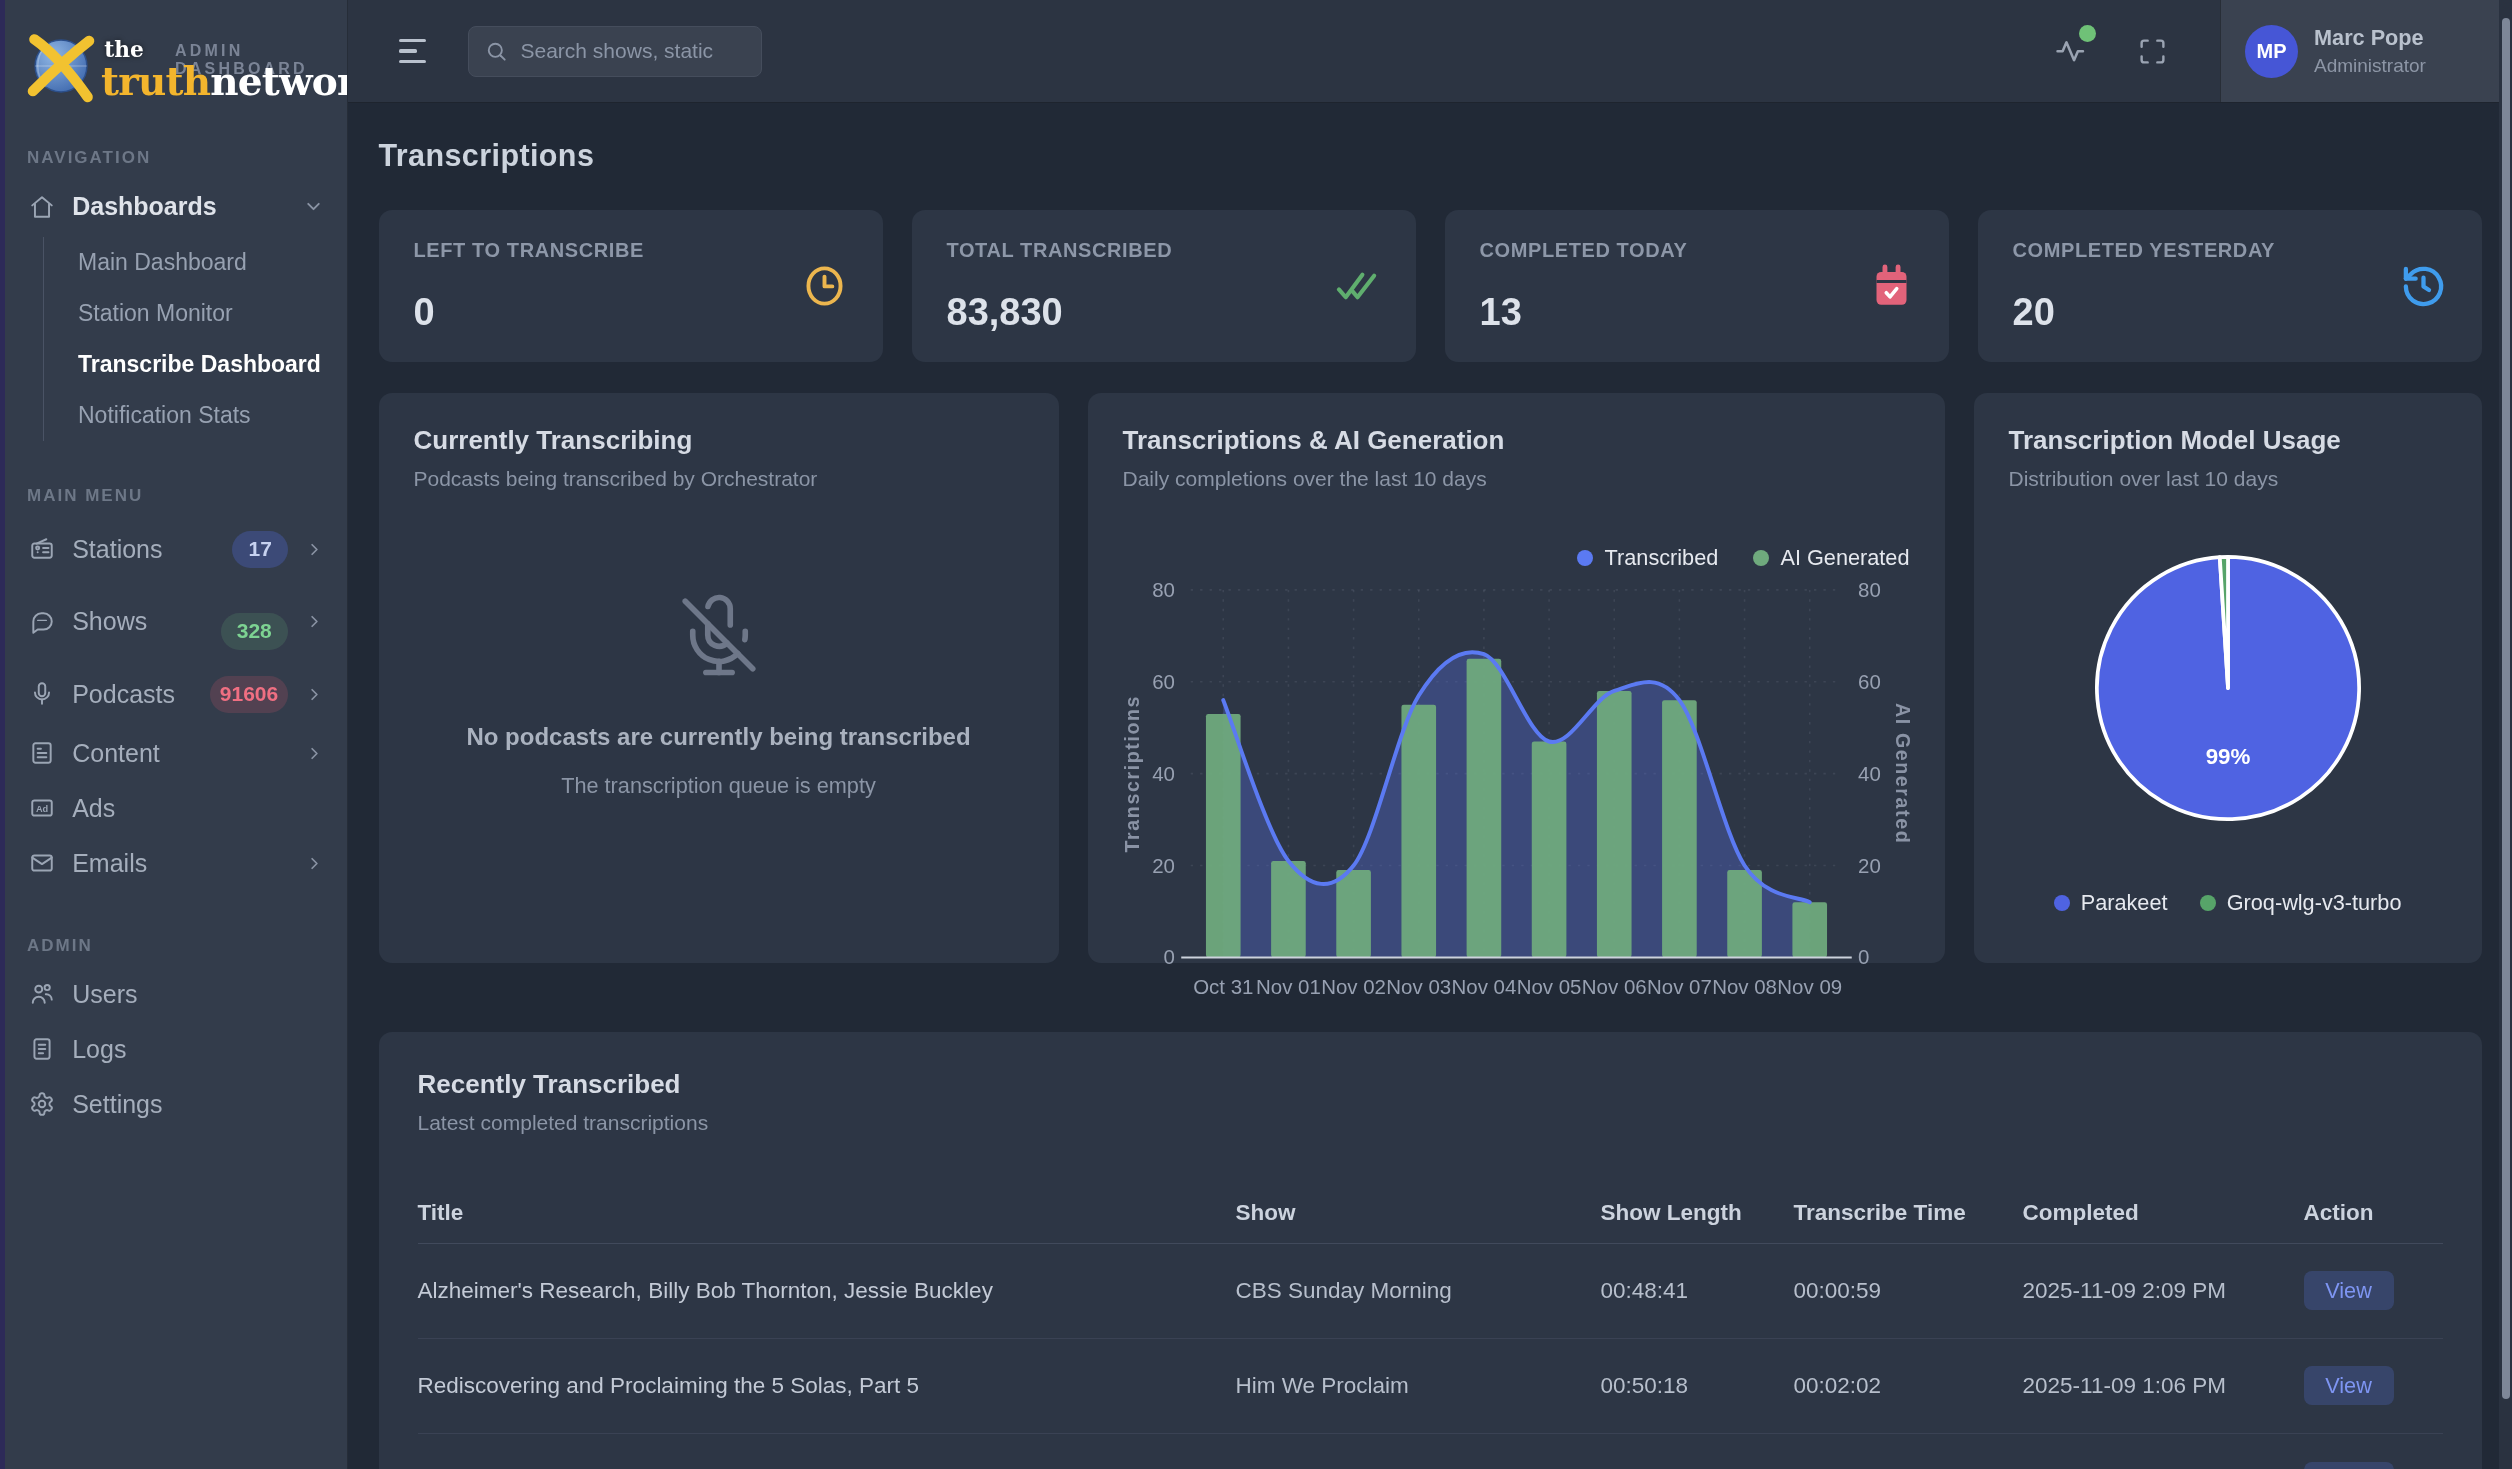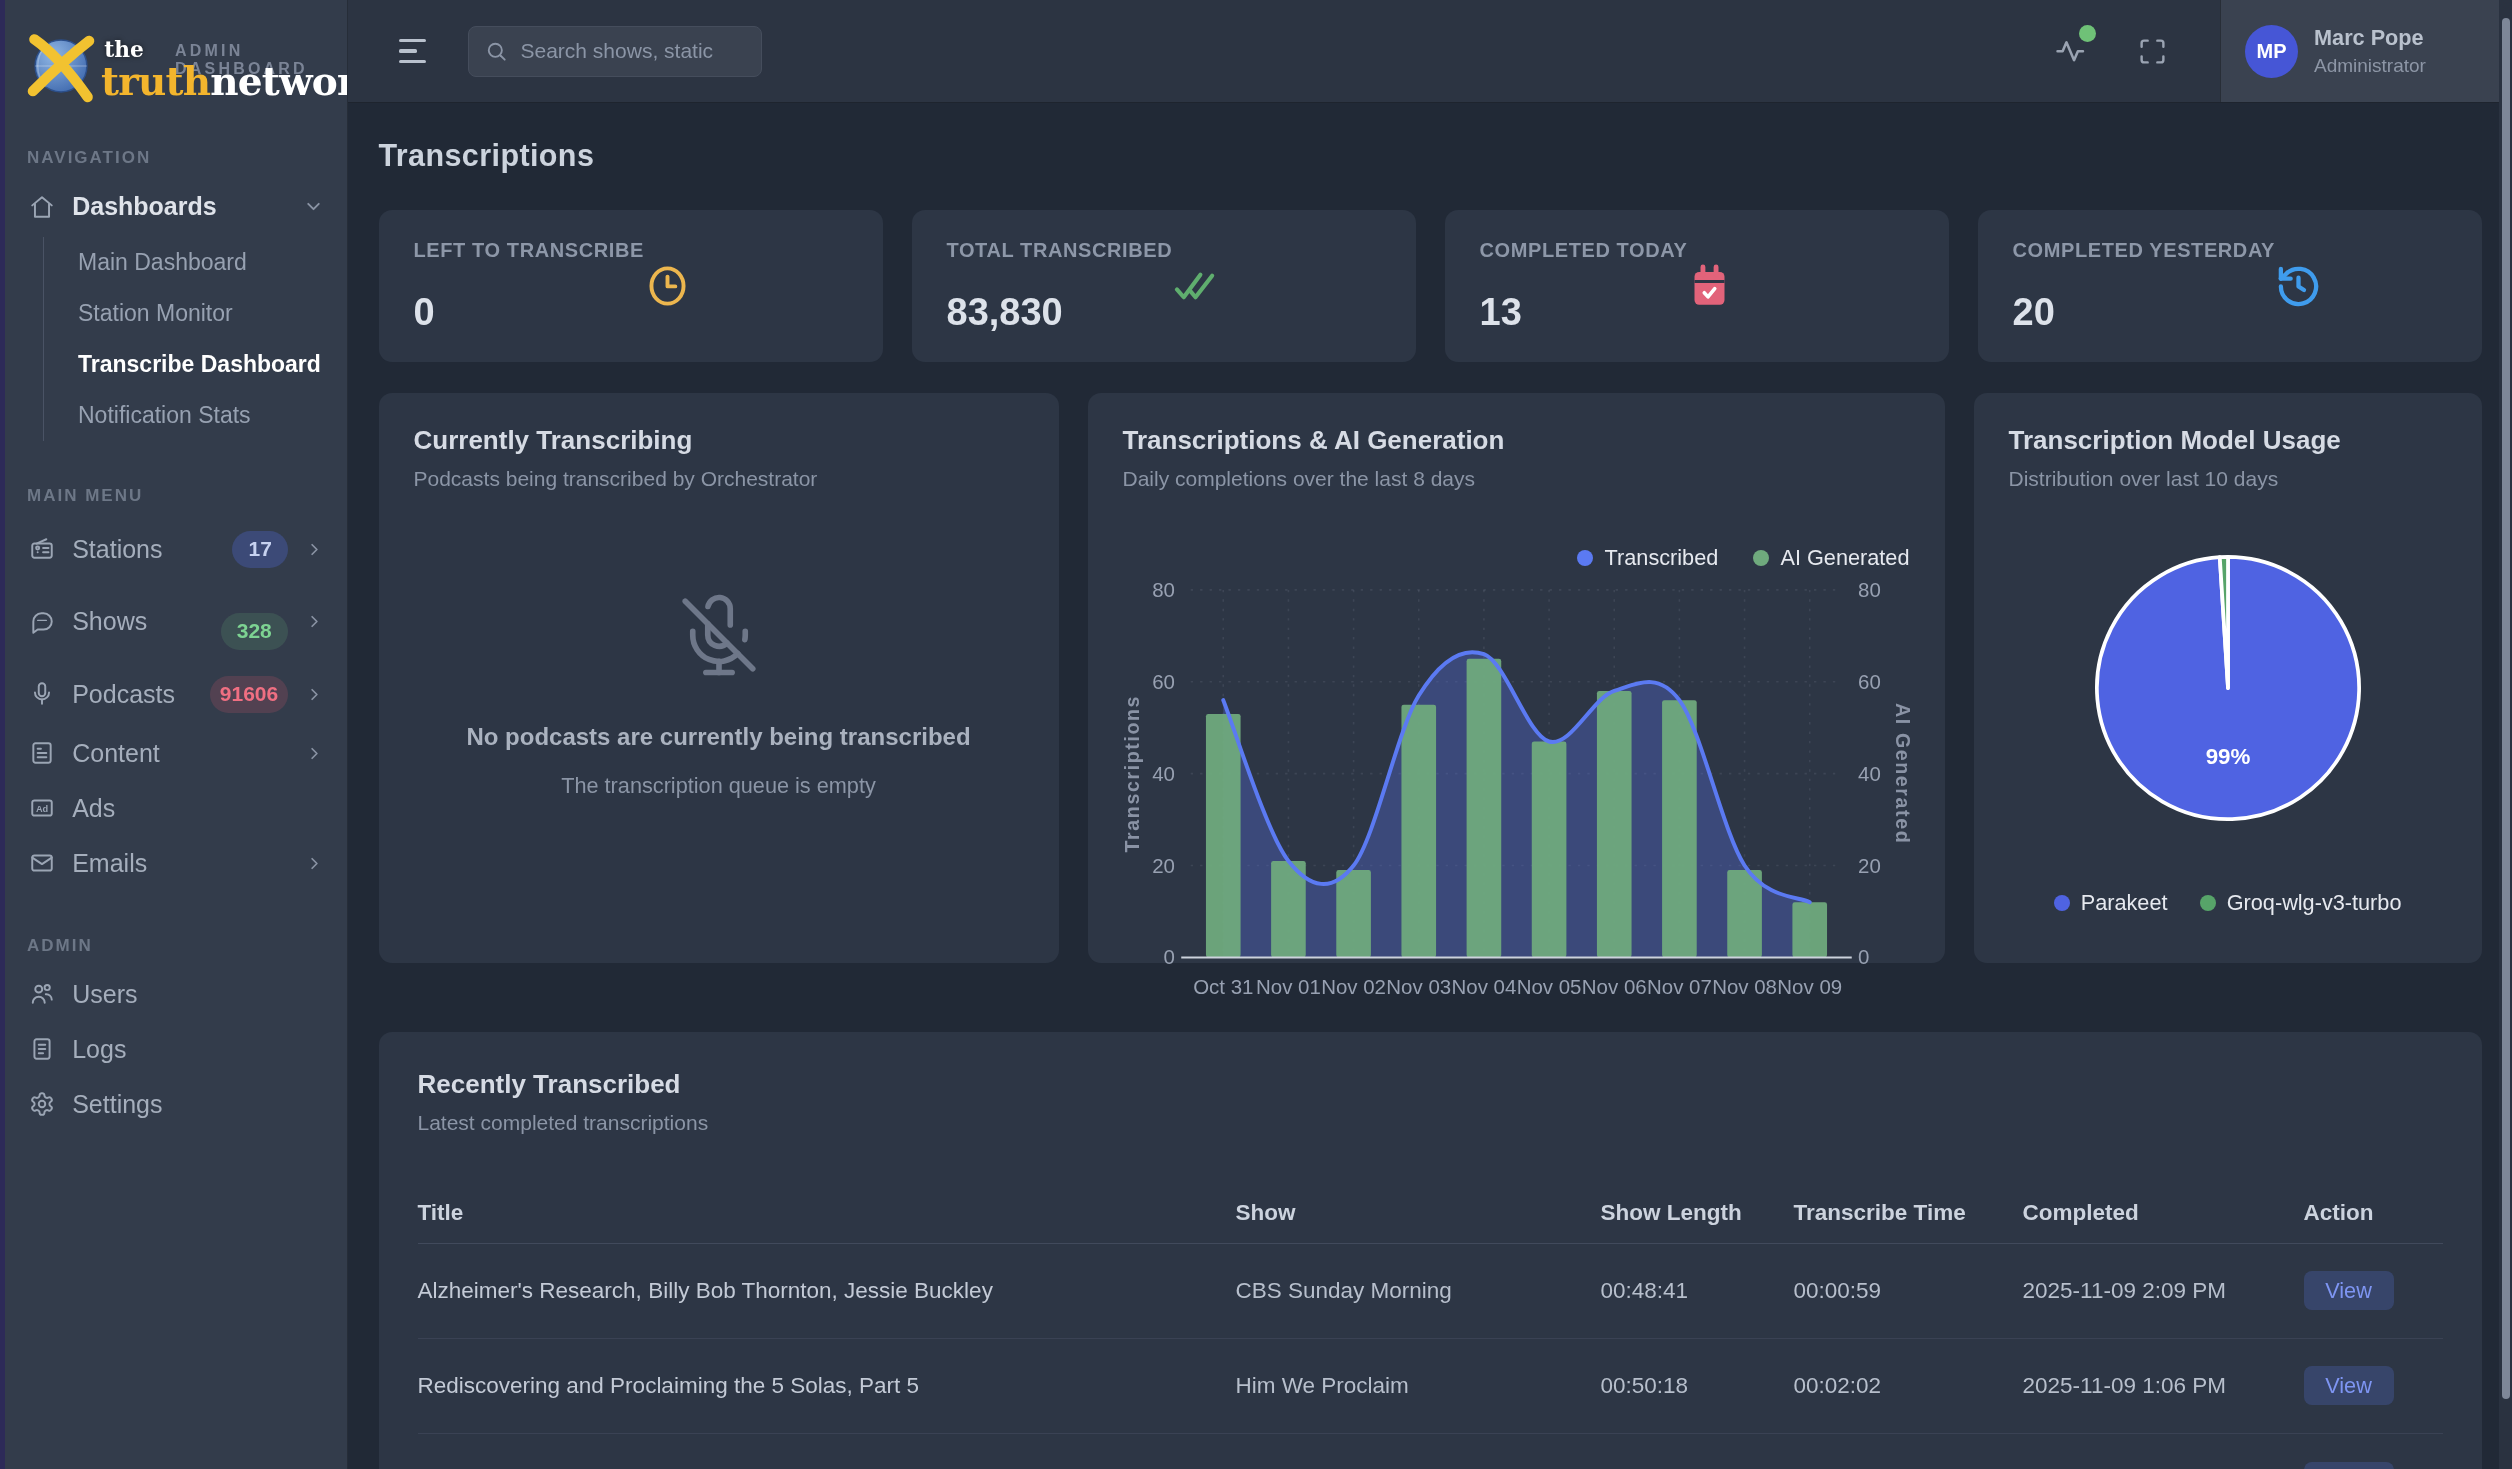--- a/index.html
+++ b/index.html
@@ -75,21 +75,21 @@
     align-items:center;justify-content:center;font-size:20px;font-weight:700;}
   .uname{font-size:21.7px;font-weight:600;color:#b9c1cd;}
   .urole{font-size:19px;color:#8d96a6;margin-top:4.8px;}
 
   .content{flex:1;padding:35px 30.5px 0 30.5px;overflow:hidden;position:relative;}
   .page-title{font-size:30.5px;font-weight:700;color:#ccd3dd;letter-spacing:0.4px;}
 
   
   .stats-row{display:grid;grid-template-columns:repeat(4,1fr);gap:29px;margin-top:37px;}
   .stat-card{height:152px;background:var(--card);border-radius:13px;padding:32px 35px;
-    display:flex;align-items:center;}
+    display:flex;justify-content:space-between;align-items:center;}
   .stat-label{font-size:20px;font-weight:700;letter-spacing:0.6px;color:#8d97a8;}
   .stat-value{font-size:38px;font-weight:700;color:#dde2ea;margin-top:29px;}
   .stat-ico{display:flex;}
 
   
   .mid-row{display:grid;grid-template-columns:680px 857px 1fr;gap:29px;margin-top:30.5px;}
   .panel{background:var(--card);border-radius:13px;padding:32px 35px;height:570px;display:flex;flex-direction:column;}
   .panel-title{font-size:26px;font-weight:700;color:#d6dbe4;}
   .panel-sub{font-size:21px;color:#8b95a6;margin-top:11px;}
   .empty-state{flex:1;display:flex;flex-direction:column;align-items:center;justify-content:center;gap:0;margin-top:-32px;}
@@ -431,21 +431,21 @@
                   <line x1="3" y1="3" x2="21" y2="21"></line>
                 </svg>
             </span>
             <div class="big">No podcasts are currently being transcribed</div>
             <div class="small">The transcription queue is empty</div>
           </div>
         </div>
 
         <div class="panel">
           <div class="panel-title">Transcriptions &amp; AI Generation</div>
-          <div class="panel-sub">Daily completions over the last 8 days</div>
+          <div class="panel-sub">Daily completions over the last 10 days</div>
           <div class="legend-row">
             <span class="legend-item">
               <span class="ldot" style="background: rgb(91, 122, 242);"></span>
               <span>Transcribed</span>
             </span>
             <span class="legend-item">
               <span class="ldot" style="background: rgb(111, 170, 125);"></span>
               <span>AI Generated</span>
             </span>
           </div>

